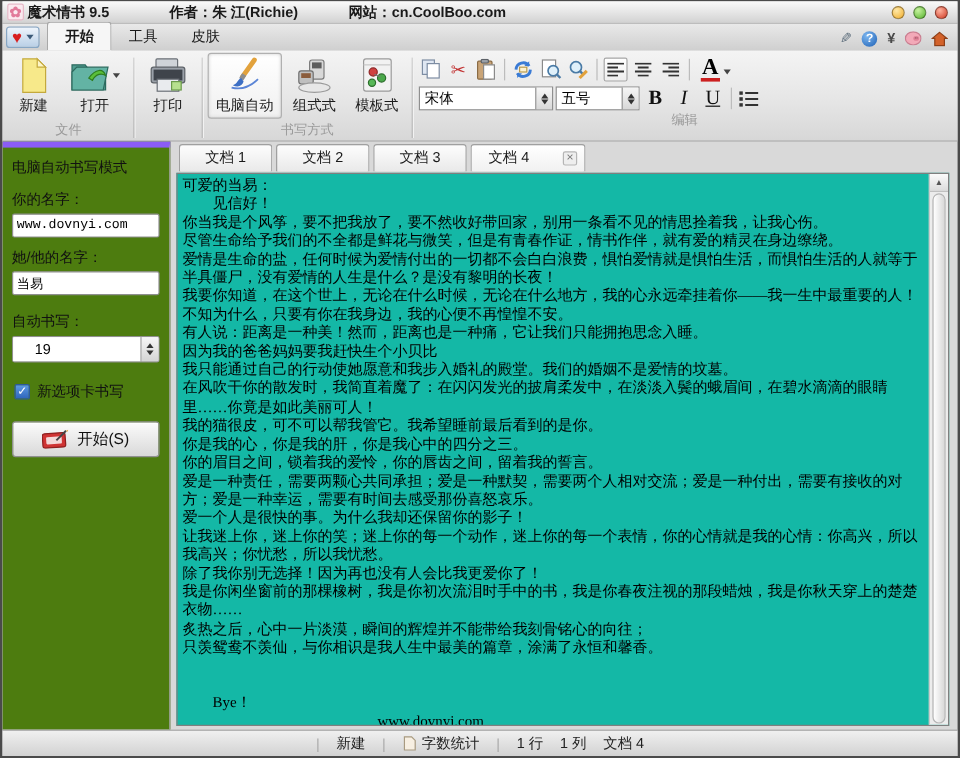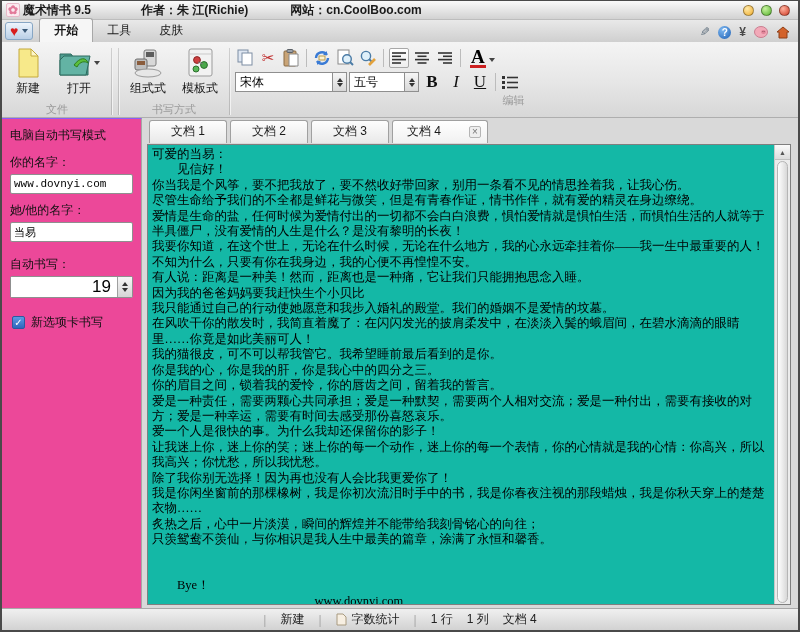--- a/index.html
+++ b/index.html
@@ -56,26 +56,26 @@
   .tri-dn { width:0;height:0;border-left:3px solid transparent;border-right:3px solid transparent;border-top:4px solid #333; }
   .combo.font { width:112px; } .combo.size { width:70px; }
   .fmtbtn { font-family:"Liberation Serif", serif; font-size:17px; color:#111; width:22px; height:22px; display:flex; align-items:center; justify-content:center; border-radius:2px; }
   .fmtbtn.b { font-weight:bold; } .fmtbtn.i { font-style:italic; } .fmtbtn.u { text-decoration:underline; }
   .fontcolor { display:flex; align-items:flex-end; margin-left:4px; }
   .fontcolor .fa { font-family:"Liberation Serif", serif; font-size:19px; font-weight:bold; line-height:17px; border-bottom:3px solid #cc2020; padding:0 1px; }
   .fontcolor .caret { width:0;height:0;border-left:3px solid transparent;border-right:3px solid transparent;border-top:4px solid #444; margin:0 0 6px 3px; }
 
   
   .content { flex:1; display:flex; min-height:0; }
-  .sidebar { width:140px; flex:0 0 140px; background:#ec4899; border-right:1px solid #a6a6a6; padding:8px 8px 0 8px; font-size:12px; color:#111; border-top:1px solid #8b5cf6; }
+  .sidebar { width:140px; flex:0 0 140px; background:#4d7c0f; border-right:1px solid #a6a6a6; padding:8px 8px 0 8px; font-size:12px; color:#111; border-top:5px solid #8b5cf6; }
   .sb-header { font-size:12px; margin-bottom:10px; }
   .sb-label { margin:8px 0 3px; }
   .sb-input { width:100%; height:20px; border:1px solid #8f8f8f; background:#fff; font-family:"Liberation Mono", monospace; font-size:11px; padding:0 3px; border-radius:2px; }
   .spinwrap { display:flex; width:100%; height:22px; border:1px solid #8f8f8f; border-radius:2px; background:#fff; }
-  .spinwrap input { flex:1; border:none; font-size:17px; padding:0 6px; min-width:0; background:#fff;text-align:right; }
+  .spinwrap input { flex:1; border:none; font-size:12px; padding:0 18px; min-width:0; background:#fff; }
   .spinwrap .stepper { width:15px; border-left:1px solid #9f9f9f; background:linear-gradient(#f6f6f6,#d5d5d5); display:flex; flex-direction:column; align-items:center; justify-content:center; gap:2px; }
   .cbrow { display:flex; align-items:center; gap:6px; margin:16px 0 0 2px; }
   .cbox { width:13px; height:13px; border:1px solid #2b5aa0; border-radius:2px; background:linear-gradient(#5d9ae4,#2f66bc); color:#fff; font-size:10px; line-height:12px; text-align:center; }
   .startbtn { margin-top:16px; width:100%; height:30px; border:1px solid #909090; border-radius:3px; background:linear-gradient(#fbfbfb,#d9d9d9); display:flex; align-items:center; justify-content:center; gap:7px; font-size:13px; color:#111; box-shadow:0 1px 0 #fff inset; }
 
   .docarea { flex:1; display:flex; flex-direction:column; min-width:0; padding:0 7px 3px 5px; }
   .doctabs { height:26px; flex:0 0 26px; display:flex; align-items:center; gap:3px; padding-left:2px; }
   .dtab { width:78px; height:23px; background:linear-gradient(#fdfdfd,#e9e9e9); border:1px solid #a0a0a0; border-bottom:none; border-radius:3px 3px 0 0; font-size:12px; color:#1a1a1a; display:flex; align-items:center; justify-content:center; }
   .dtab.active { width:96px; background:linear-gradient(#ffffff,#f1f1f1); justify-content:space-between; padding:0 6px 0 14px; }
   .dtab .closebox { font-size:10px; color:#777; border:1px solid #b5b5b5; background:#eee; border-radius:2px; width:12px; height:12px; line-height:10px; text-align:center; }
@@ -159,24 +159,52 @@
               </span>
             <span class="odrop"></span>
           </span>
           <span class="blabel">打开</span>
         </div>
       </div>
       <div class="glabel">文件</div>
     </div>
     <div class="gsep"></div>
 
-    <div class="gsep"></div>
-
     <div class="rgroup">
       <div class="rbuttons">
+        <div class="bigbtn">
+          <span>
+              <svg width="34" height="32" viewBox="0 0 34 32">
+                <rect x="7" y="2" width="18" height="8" rx="1" fill="#cfd3d8" stroke="#6b7077"></rect>
+                <rect x="3" y="9" width="28" height="13" rx="2" fill="#9aa0a8" stroke="#5c6167"></rect>
+                <rect x="5" y="11" width="24" height="9" fill="#3f444b"></rect>
+                <rect x="8" y="19" width="18" height="10" fill="#e9ebee" stroke="#6b7077"></rect>
+                <rect x="20" y="21" width="8" height="7" fill="#b7e08e" stroke="#6b9a4b"></rect>
+              </svg>
+            </span>
+          <span class="blabel">打印</span>
+        </div>
+      </div>
+      <div class="glabel"></div>
+    </div>
+    <div class="gsep"></div>
+
+    <div class="rgroup">
+      <div class="rbuttons">
+        <div class="bigbtn selected">
+          <span>
+              <svg width="32" height="32" viewBox="0 0 32 32">
+                <line x1="24" y1="3" x2="14" y2="17" stroke="#e2a23c" stroke-width="4" stroke-linecap="round"></line>
+                <line x1="15.5" y1="15" x2="13" y2="19" stroke="#8d8d8d" stroke-width="4"></line>
+                <path d="M13 18c-3 1-3 5-7 6c4 2 8 1 9-3z" fill="#3d6fc4"></path>
+                <path d="M5 26c8 2 16-1 22-7" stroke="#5b85d6" stroke-width="1.5" fill="none"></path>
+              </svg>
+            </span>
+          <span class="blabel">电脑自动</span>
+        </div>
         <div class="bigbtn">
           <span>
               <svg width="32" height="32" viewBox="0 0 32 32">
                 <rect x="12" y="3" width="12" height="16" rx="2" fill="#d8d8d8" stroke="#7d7d7d"></rect>
                 <rect x="14" y="5" width="8" height="5" fill="#5d5d5d"></rect>
                 <rect x="3" y="12" width="12" height="11" rx="2" fill="#bfbfbf" stroke="#6f6f6f"></rect>
                 <rect x="5" y="14" width="8" height="4" fill="#8a5c3c"></rect>
                 <ellipse cx="16" cy="26" rx="13" ry="4" fill="#e7e7e7" stroke="#9a9a9a"></ellipse>
               </svg>
             </span>
@@ -327,20 +355,31 @@
       <div class="spinwrap">
         <input value="19" style="">
         <span class="stepper">
             <span class="tri-up"></span>
             <span class="tri-dn"></span>
           </span>
       </div>
       <div class="cbrow">
         <span class="cbox">✓</span>
         <span>新选项卡书写</span>
+      </div>
+      <div class="startbtn">
+        <span>
+            <svg width="22" height="16" viewBox="0 0 22 16">
+              <rect x="0.5" y="3" width="19" height="12" rx="2" fill="#cf3434" stroke="#8e1f1f" transform="rotate(-4 10 9)"></rect>
+              <rect x="3.5" y="6" width="13" height="6" rx="1" fill="#f3d9d9" transform="rotate(-4 10 9)"></rect>
+              <line x1="12" y1="9" x2="20" y2="1" stroke="#444" stroke-width="1.6"></line>
+              <path d="M20 1l2-1-1 2z" fill="#e2a23c"></path>
+            </svg>
+          </span>
+        <span>开始(S)</span>
       </div>
     </div>
 
     <div class="docarea">
       <div class="doctabs">
         <div class="dtab">文档 1</div>
         <div class="dtab">文档 2</div>
         <div class="dtab">文档 3</div>
         <div class="dtab active">
           <span>文档 4</span>

